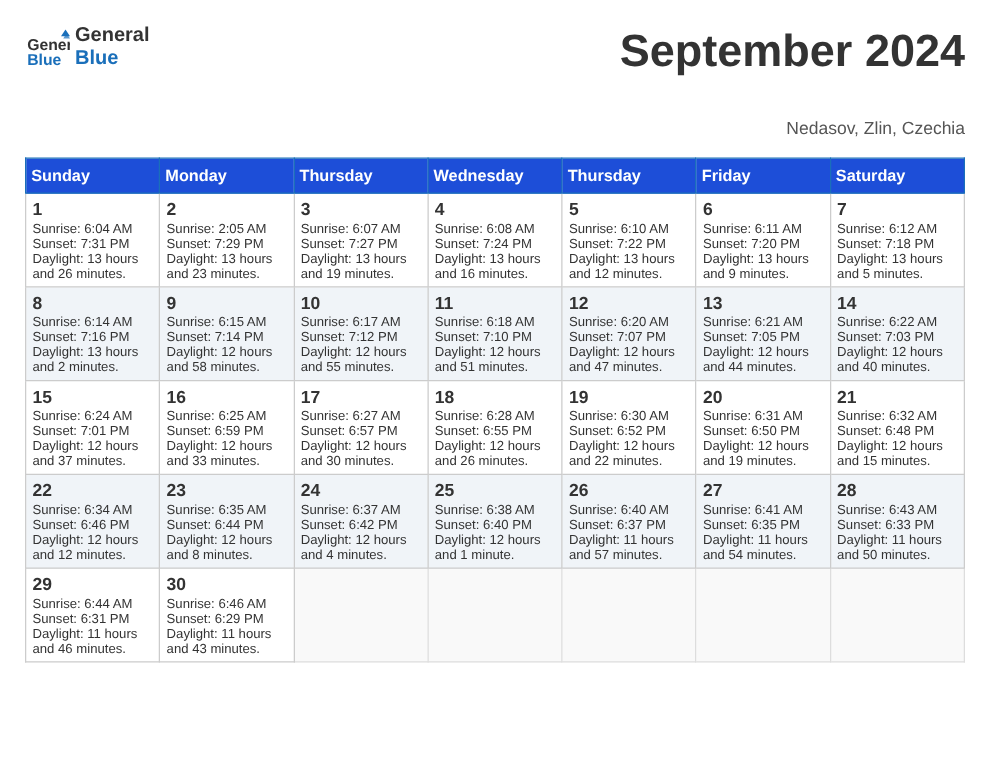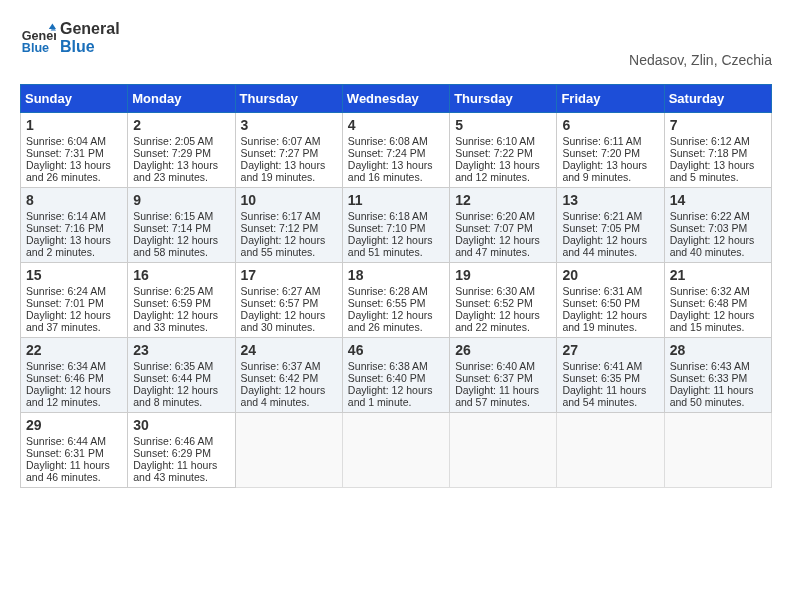--- a/index.html
+++ b/index.html
@@ -86,20 +86,21 @@
       <text x="2" y="36" font-size="14" font-weight="bold" fill="#1a6fba">Blue</text>
       <polygon points="32,10 40,10 36,4" fill="#1a6fba"></polygon>
       <polygon points="34,12 40,12 37,7" fill="#1a6fba" opacity="0.7"></polygon>
     </svg>
     <div>
       <div style="font-size:16px;font-weight:bold;color:#333;">General</div>
       <div style="font-size:16px;font-weight:bold;color:#1a6fba;">Blue</div>
     </div>
   </div>
   <div class="title-block">
+    <div class="month-title">September 2024</div>
     <div class="subtitle">Nedasov, Zlin, Czechia</div>
   </div>
 </div>
 
 <table>
   <thead>
     <tr>
     <th>Sunday</th>
         <th>Monday</th>
         <th>Thursday</th>
@@ -279,21 +280,21 @@
           <div>and 8 minutes.</div>
         </td>
         <td>
           <span class="day-num">24</span>
           <div>Sunrise: 6:37 AM</div>
           <div>Sunset: 6:42 PM</div>
           <div>Daylight: 12 hours</div>
           <div>and 4 minutes.</div>
         </td>
         <td>
-          <span class="day-num">46</span>
+          <span class="day-num">25</span>
           <div>Sunrise: 6:38 AM</div>
           <div>Sunset: 6:40 PM</div>
           <div>Daylight: 12 hours</div>
           <div>and 1 minute.</div>
         </td>
         <td>
           <span class="day-num">26</span>
           <div>Sunrise: 6:40 AM</div>
           <div>Sunset: 6:37 PM</div>
           <div>Daylight: 11 hours</div>

